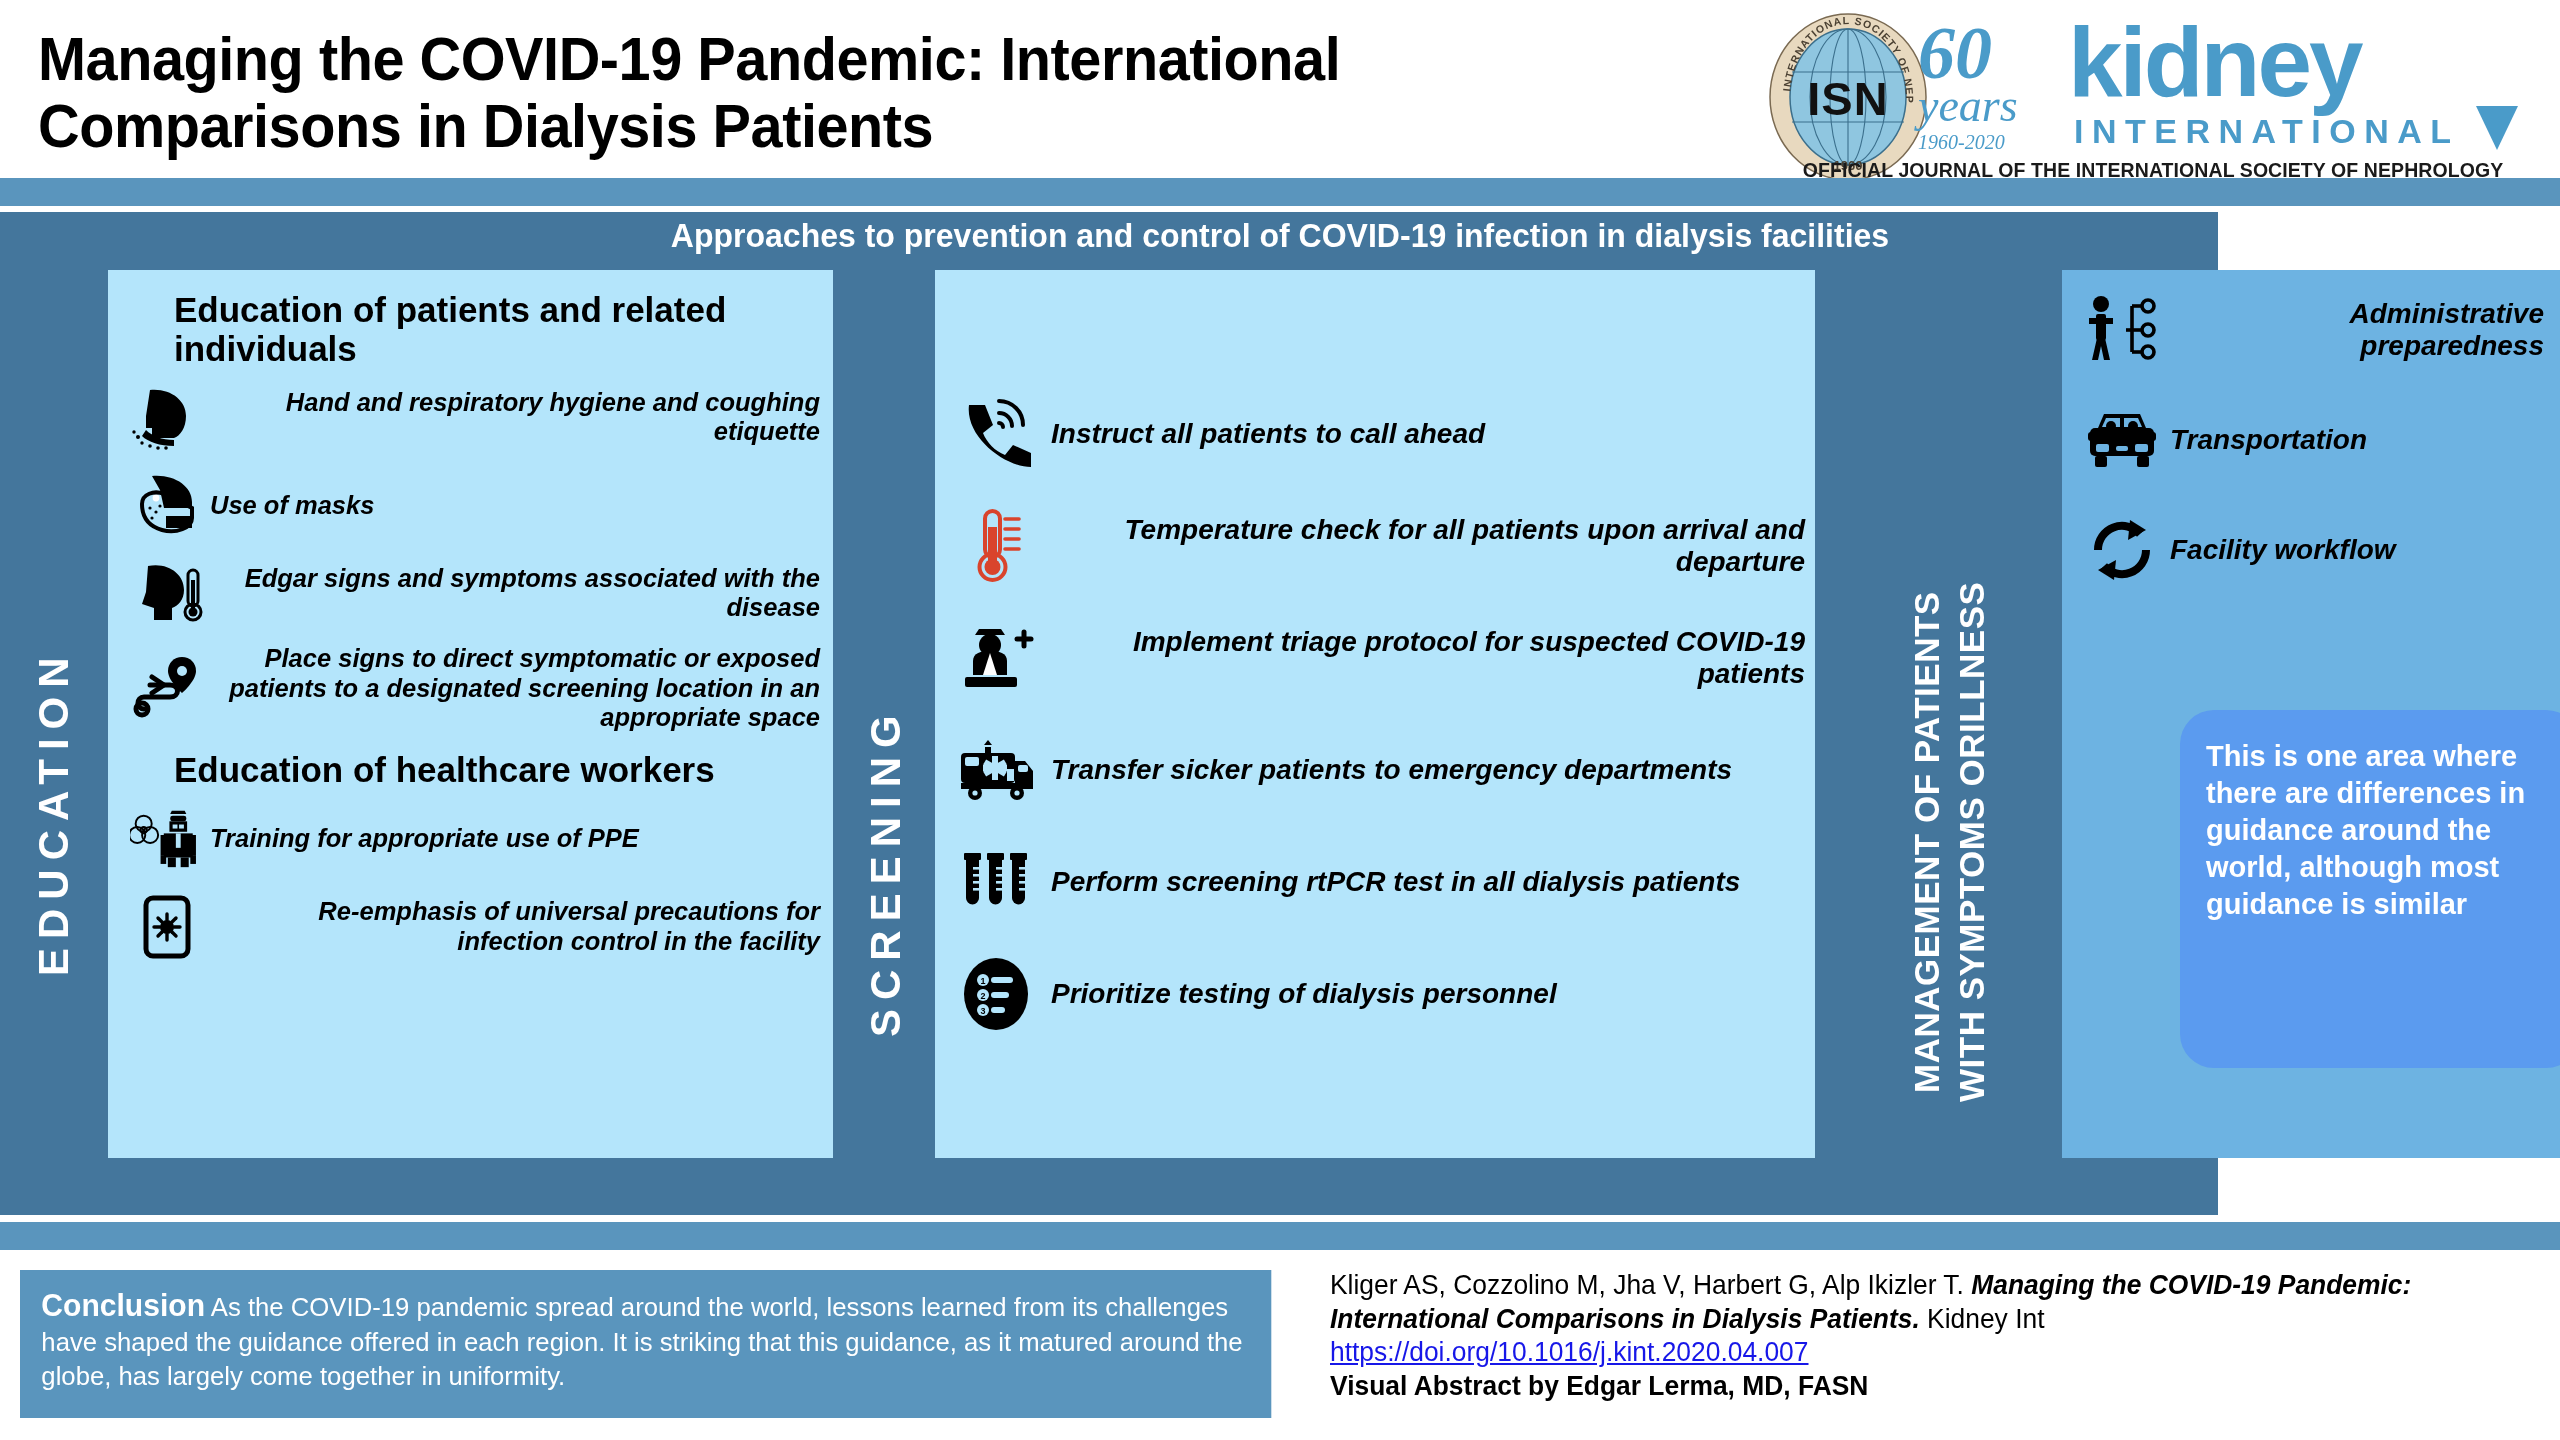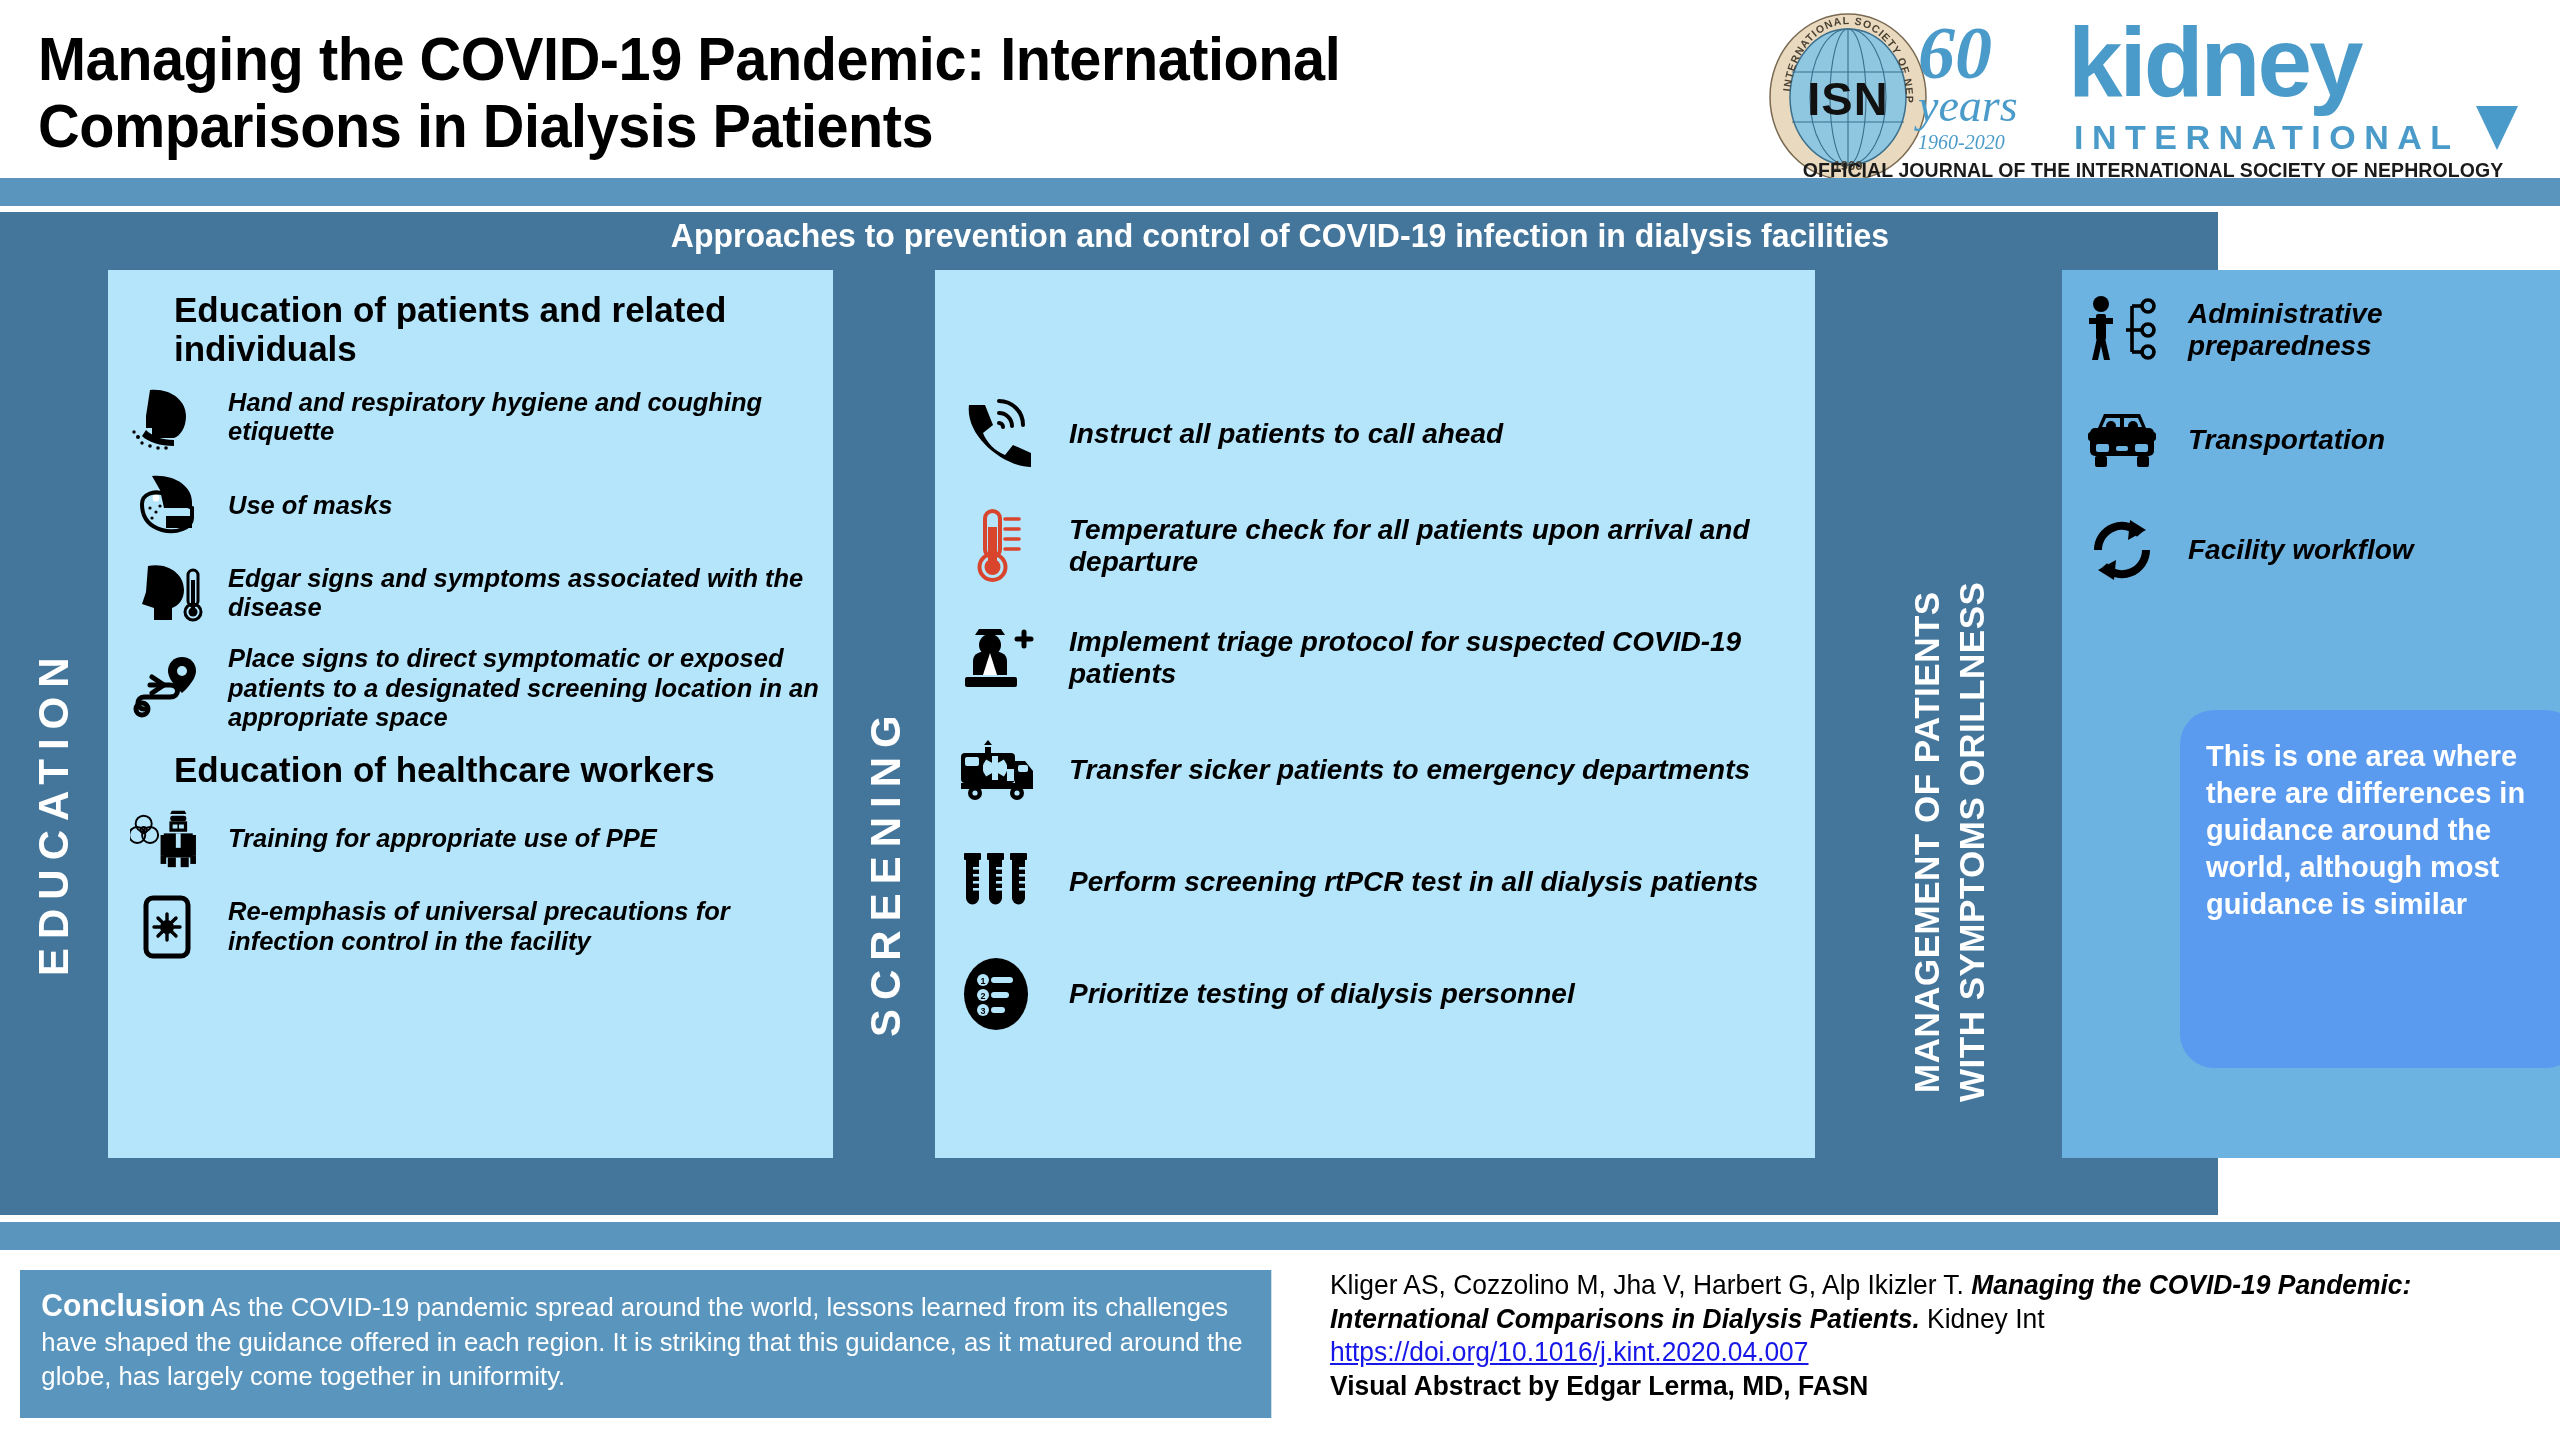--- a/index.html
+++ b/index.html
@@ -38,21 +38,21 @@
   .sixty-dates {
     font-size: 20px; font-style: italic; color: #4a9bc9;
     font-family: "Liberation Serif", serif; margin-top: 2px;
   }
   .kidney-word {
     position: absolute; left: 300px; top: 8px;
     font-size: 98px; font-weight: bold; color: #4a9bc9; line-height: 0.95;
     letter-spacing: -3px;
   }
   .intl-word {
-    position: absolute; left: 306px; top: 110px;
+    position: absolute; left: 306px; top: 104px;
     font-size: 34px; font-weight: bold; color: #4a9bc9; letter-spacing: 8.5px;
   }
   .kidney-swoosh {
     position: absolute; left: 706px; top: 96px; width: 46px; height: 48px;
   }
   .official-line {
     position: absolute; left: 0; top: 150px; width: 770px; text-align: center;
     font-size: 20.5px; font-weight: bold; color: #1a1a1a; letter-spacing: 0.1px;
     transform: scaleX(0.95); transform-origin: center top;
   }
@@ -90,21 +90,21 @@
   .card {
     position: absolute;
     background: #b4e5fb;
   }
   .card-edu { left: 108px; top: 58px; width: 725px; height: 888px; }
 
   .sec-head {
     font-size: 35px; font-weight: bold; color: #000000; line-height: 1.12; margin-left: 44px;
   }
   .row {
-    display: flex; align-items: center; gap: 18px;
+    display: flex; align-items: center;  text-align: right;
   }
   .row-ico {
     flex: 0 0 auto; width: 74px; height: 74px;
     display: flex; align-items: center; justify-content: center;
   }
   .row-ico svg { width: 100%; height: 100%; display: block; }
   .row-txt {
     font-size: 25.5px; font-weight: bold; font-style: italic;
     color: #000000; line-height: 1.15;
   }

